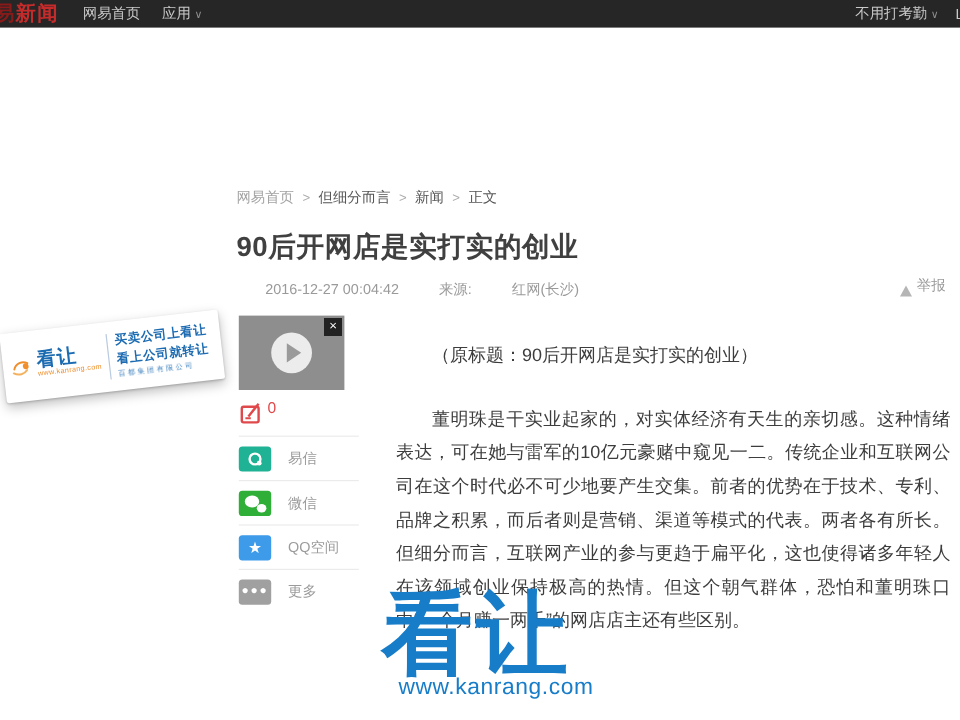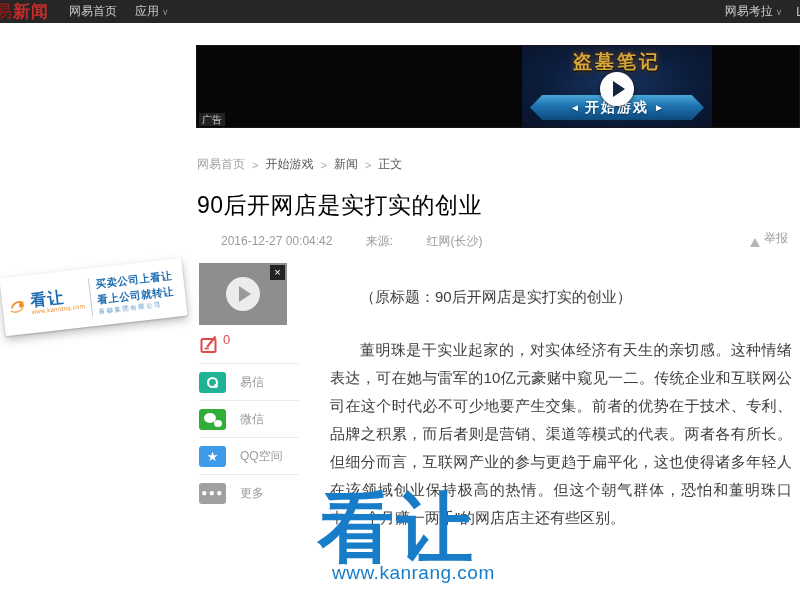--- a/index.html
+++ b/index.html
@@ -65,21 +65,21 @@
     position:absolute; left:197px; top:156px; font-size:12px; color:#555;
     display:flex; align-items:center;
   }
   .breadcrumb .bc-first { color:#a3a3a3; }
   .breadcrumb .bc-item { cursor:pointer; }
   .breadcrumb .bc-sep { color:#aaa; margin:0 7px; font-size:11px; }
 
   
   .art-title {
     position:absolute; left:197px; top:190px; width:600px;
-    font-size:23px; font-weight:normal; color:#000000; letter-spacing:.5px;
+    font-size:23px; font-weight:bold; color:#404040; letter-spacing:.5px;
   }
   .art-meta {
     position:absolute; left:197px; top:233px; font-size:12px; color:#9a9a9a;
   }
   .art-meta span { margin-right:6px;margin-left:24px; }
   .report {
     position:absolute; right:12px; top:230px; font-size:12px; color:#9a9a9a;
     display:flex; align-items:flex-end; gap:4px; cursor:pointer;
   }
   .warn-tri {
@@ -164,42 +164,30 @@
     <div class="logo">
       <span class="logo-prefix">易</span>
       <span class="logo-text">新闻</span>
     </div>
     <span class="tlink">网易首页</span>
     <span class="tlink">
       <span>应用</span><span class="chev">∨</span>
     </span>
     <span class="spacer"></span>
     <span class="tlink tright">
-      <span>网易考拉</span><span class="chev">∨</span>
+      <span>不用打考勤</span><span class="chev">∨</span>
     </span>
     <span class="tpartial">L</span>
   </div>
 
-  <div class="adbanner">
-    <div class="gamead">
-      <div class="game-title">盗墓笔记</div>
-      <div class="game-play"></div>
-      <div class="game-ribbon">
-        <span class="arr">◄</span>
-        <span>开始游戏</span>
-        <span class="arr">►</span>
-      </div>
-    </div>
-    <span class="ad-label">广告</span>
-  </div>
 
   <div class="breadcrumb">
     <span class="bc-item bc-first">网易首页</span>
     <span class="bc-sep">&gt;</span>
-    <span class="bc-item">开始游戏</span>
+    <span class="bc-item">但细分而言</span>
     <span class="bc-sep">&gt;</span>
     <span class="bc-item">新闻</span>
     <span class="bc-sep">&gt;</span>
     <span class="bc-item">正文</span>
   </div>
 
   <h1 class="art-title">90后开网店是实打实的创业</h1>
   <div class="art-meta">
     <span>2016-12-27 00:04:42</span>
     <span>来源:</span>

